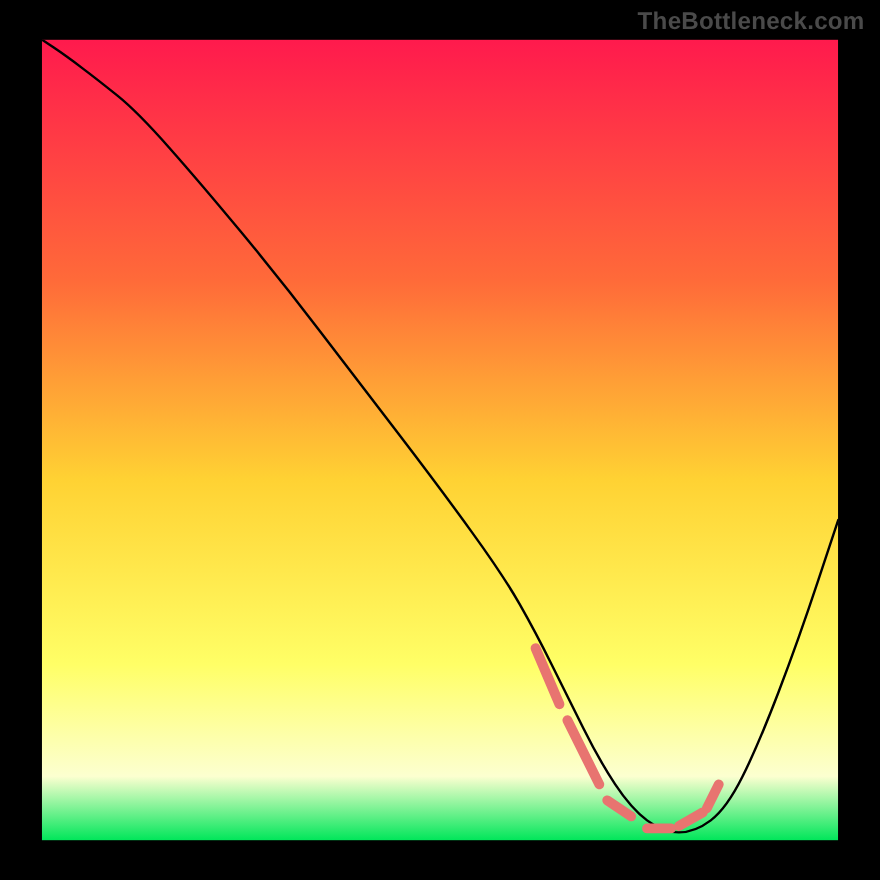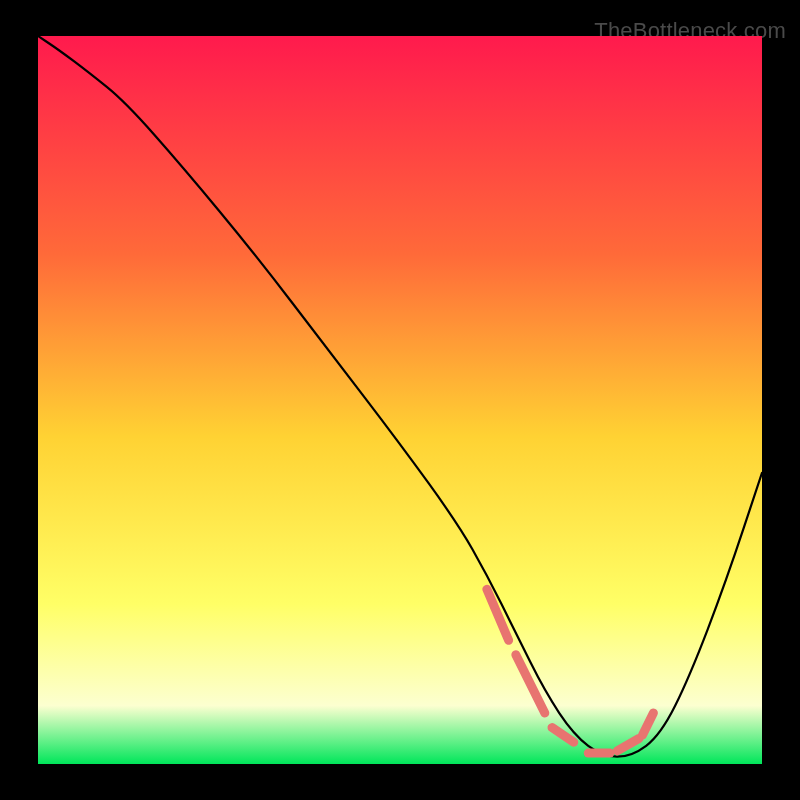--- a/index.html
+++ b/index.html
@@ -12,25 +12,25 @@
     overflow: hidden;
   }
   .container {
     position: relative;
     width: 800px;
     height: 800px;
     background: #000000;
   }
   .watermark {
     position: absolute;
-    top: 18px;
+    top: 6px;
     right: 14px;
     color: #4a4a4a;
     font-size: 22px;
-    font-weight: 400;
+    font-weight: 700;
     letter-spacing: 0.2px;
     user-select: none;
   }
   .plot-area {
     position: absolute;
     left: 38px;
     top: 36px;
     width: 724px;
     height: 728px;
   }

